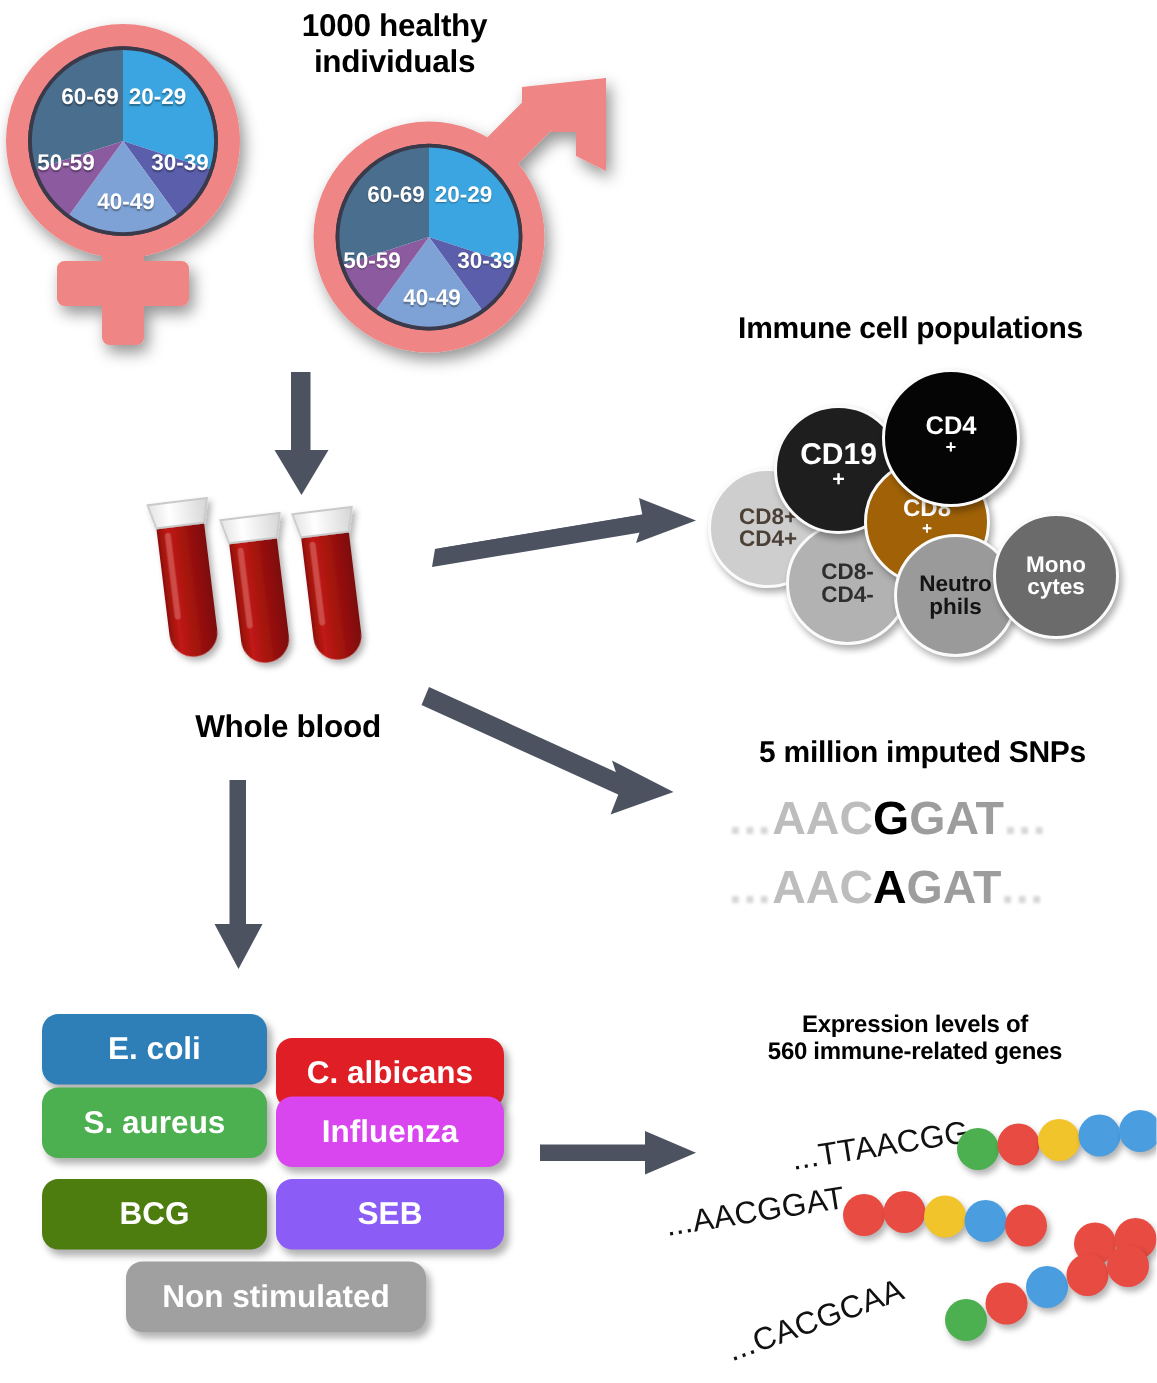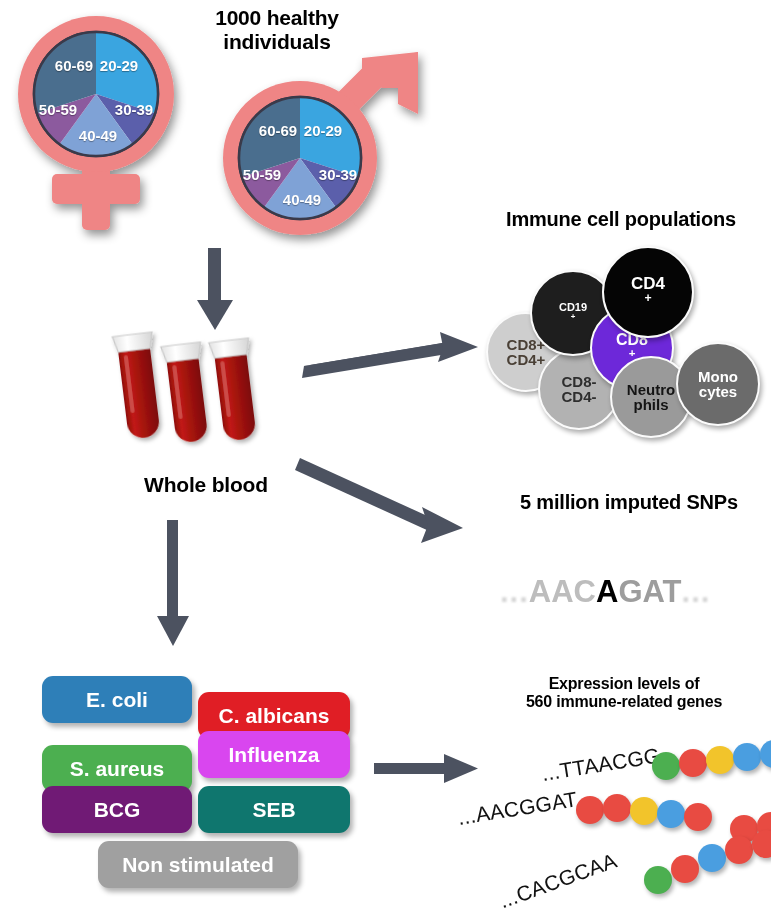--- a/index.html
+++ b/index.html
@@ -6,21 +6,21 @@
     margin: 0; padding: 0;
     background: #ffffff;
   }
   body {
     width: 771px; height: 922px;
     position: relative;
     overflow: hidden;
     font-family: "Liberation Sans", sans-serif;
     -webkit-font-smoothing: antialiased;
   }
-  .stage { position: absolute; inset: 0; margin-left: 14px; }
+  .stage { position: absolute; inset: 0; }
 
   
   .heading {
     position: absolute;
     font-weight: bold;
     color: #000;
     text-align: center;
     line-height: 1.12;
     letter-spacing: -0.2px;
   }
@@ -277,34 +277,34 @@
       </div>
     </div>
 
     <div class="cell" style="left:52px; top:108px; width:82px; height:82px; background:#B2B2B2; color:#2E2E2E; font-size:15px; z-index:2;">
       <div>
         <span>CD8-</span>
         <span>CD4-</span>
       </div>
     </div>
 
-    <div class="cell" style="left:44px; top:30px; width:86px; height:86px; background:#1E1E1E; color:#FFFFFF; font-size:11px; z-index:3;">
+    <div class="cell" style="left:44px; top:30px; width:86px; height:86px; background:#1E1E1E; color:#FFFFFF; font-size:20px; z-index:3;">
       <div>
         <span><span>CD19</span><sup>+</sup></span>
       </div>
     </div>
 
     <div class="cell" style="left:116px; top:6px; width:92px; height:92px; background:#050505; color:#FFFFFF; font-size:17px; z-index:6;">
       <div>
         <span><span>CD4</span><sup>+</sup></span>
       </div>
     </div>
 
 
-    <div class="cell" style="left:104px; top:66px; width:84px; height:84px; background:#6d28d9; color:#FFFFFF; font-size:16px; z-index:5;">
+    <div class="cell" style="left:104px; top:66px; width:84px; height:84px; background:#a16207; color:#FFFFFF; font-size:16px; z-index:5;">
       <div>
         <span><span>CD8</span><sup>+</sup></span>
       </div>
     </div>
 
     <div class="cell" style="left:124px; top:116px; width:82px; height:82px; background:#9A9A9A; color:#141414; font-size:15px; z-index:7;">
       <div>
         <span>Neutro</span>
         <span>phils</span>
       </div>
@@ -314,48 +314,51 @@
       <div>
         <span>Mono</span>
         <span>cytes</span>
       </div>
     </div>
   </div>
 
   <div class="heading" style="left:470px; top:491px; width:290px; font-size:20px;text-align:center;">5 million imputed SNPs</div>
 
   <div class="snp-block" style="left:486px; top:528px; width:260px; height:90px;">
+    <div class="snp-row snp-blur0" style="position:absolute; left:0; top:0; font-size:31px;">
+      <span class="dots snp-blur1">...</span><span class="g2">AAC</span><span class="b">G</span><span class="g3">GAT</span><span class="dots snp-blur1">...</span>
+    </div>
     <div class="snp-row snp-blur0" style="position:absolute; left:0; top:46px; font-size:31px;">
       <span class="dots snp-blur1">...</span><span class="g2">AAC</span><span class="b">A</span><span class="g3">GAT</span><span class="dots snp-blur1">...</span>
     </div>
   </div>
 
   <div class="pills" style="left:28px; top:676px; width:330px; height:220px;">
 
     <div class="pill" style="left:0px; top:0px; width:150px; height:47px; background:#2E7FB8; font-size:21px;">
       <span>E. coli</span>
     </div>
 
     <div class="pill" style="left:156px; top:16px; width:152px; height:47px; background:#E01E25; font-size:21px;">
       <span>C. albicans</span>
     </div>
 
-    <div class="pill" style="left:0px; top:69px; width:150px; height:47px; background:#4CAF50; font-size:21px;">
+    <div class="pill" style="left:0px; top:49px; width:150px; height:47px; background:#4CAF50; font-size:21px;">
       <span>S. aureus</span>
     </div>
 
     <div class="pill" style="left:156px; top:55px; width:152px; height:47px; background:#d946ef; font-size:21px;">
       <span>Influenza</span>
     </div>
 
-    <div class="pill" style="left:0px; top:110px; width:150px; height:47px; background:#701a75; font-size:21px;">
+    <div class="pill" style="left:0px; top:110px; width:150px; height:47px; background:#4d7c0f; font-size:21px;">
       <span>BCG</span>
     </div>
 
-    <div class="pill" style="left:156px; top:110px; width:152px; height:47px; background:#0f766e; font-size:21px;">
+    <div class="pill" style="left:156px; top:110px; width:152px; height:47px; background:#8b5cf6; font-size:21px;">
       <span>SEB</span>
     </div>
 
     <div class="pill" style="left:56px; top:165px; width:200px; height:47px; background:#A0A0A0; font-size:21px;">
       <span>Non stimulated</span>
     </div>
   </div>
 
   <div class="heading" style="left:452px; top:675px; width:316px; font-size:16px;">
     <div>Expression levels of</div>

